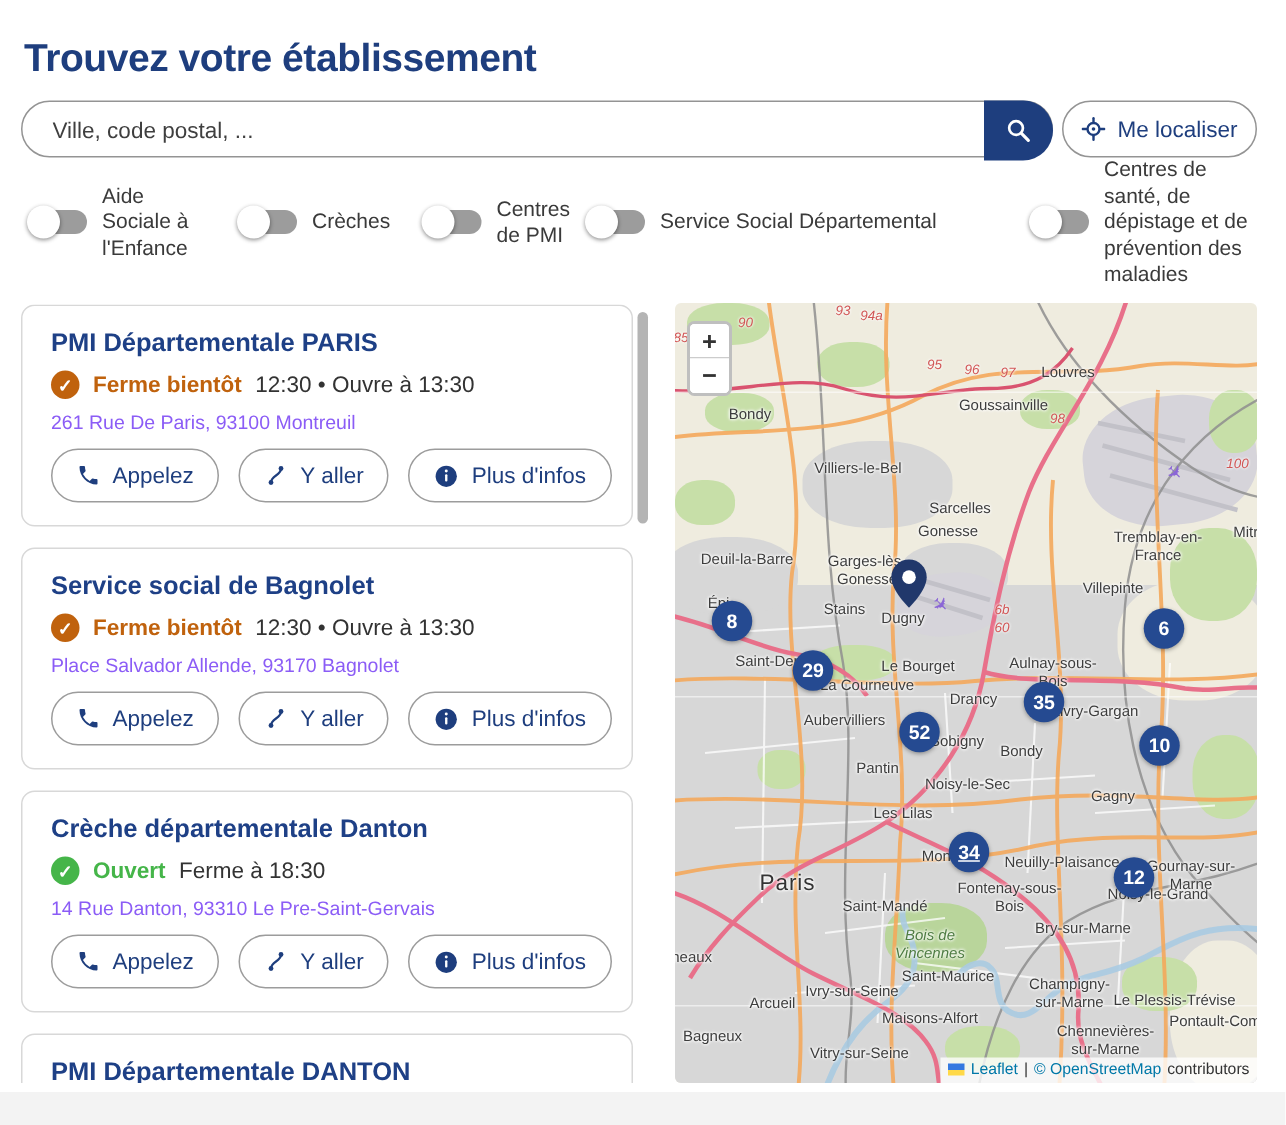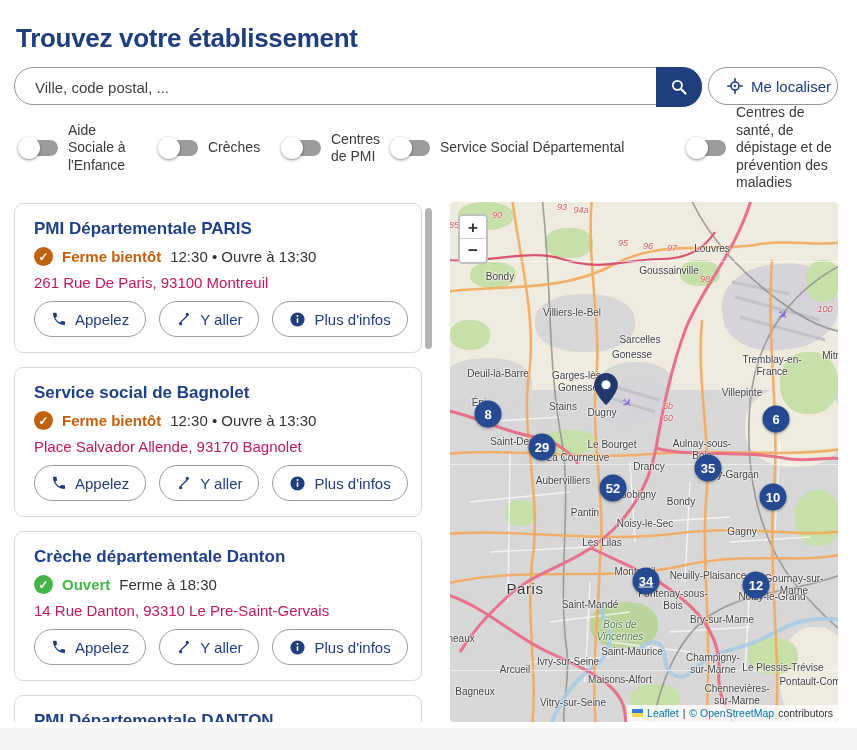--- a/index.html
+++ b/index.html
@@ -14,21 +14,21 @@
   .search-wrap{position:absolute;left:14px;top:67px;width:688px;height:38px;
                border:1px solid #949494;border-radius:20px;background:#fff;box-sizing:border-box}
   .search-input{position:absolute;left:18px;top:1px;width:590px;height:34px;border:none;outline:none;
                 font-size:15px;color:#4c1d95;font-family:inherit;background:transparent}
   .search-input::placeholder{color:#3f3f3f;opacity:1}
   .search-btn{position:absolute;right:-1px;top:-1px;width:46px;height:40px;background:#1e3e7e;
               border:none;border-radius:0 20px 20px 0;display:flex;align-items:center;
               justify-content:center;cursor:pointer}
   .locate-btn{position:absolute;left:708px;top:67px;width:130px;height:38px;border:1px solid #949494;
               border-radius:20px;background:#fff;color:#1e3e7e;font-size:15px;display:flex;
-              align-items:center;justify-content:flex-end;gap:8px;font-family:inherit;cursor:pointer;
+              align-items:center;justify-content:center;gap:8px;font-family:inherit;cursor:pointer;
               box-sizing:border-box}
 
   
   #filters{position:absolute;left:20px;top:114px;height:68px;display:flex;align-items:center}
   .f-item{display:flex;align-items:center;box-sizing:border-box}
   .f-item:nth-child(1){width:140px}
   .f-item:nth-child(2){width:123px}
   .f-item:nth-child(3){width:109px}
   .f-item:nth-child(4){width:296px}
   .f-item:nth-child(5){width:150px}
@@ -48,21 +48,21 @@
   .card-title{font-size:17px;font-weight:bold;color:#1e4086;margin:3px 0 8px;cursor:pointer}
   .status-row{display:flex;align-items:center;gap:9px;margin-bottom:8px;font-size:15px}
   .badge{width:19px;height:19px;border-radius:50%;color:#fff;font-size:12px;font-weight:bold;
          display:flex;align-items:center;justify-content:center;flex:none}
   .badge.closing{background:#c0620d}
   .badge.open{background:#45b549}
   .status-text{font-weight:bold}
   .status-text.closing{color:#c0620d}
   .status-text.open{color:#45b549}
   .hours{color:#333}
-  .addr{font-size:15px;color:#be185d;margin-bottom:10px}
+  .addr{font-size:13px;color:#8b5cf6;margin-bottom:10px}
   .btn-row{display:flex;gap:13px}
   .pill-btn{display:inline-flex;align-items:center;gap:8px;height:36px;padding:0 16px;
             border:1px solid #9c9c9c;border-radius:18px;background:#fff;color:#1e3e7e;
             font-size:15px;font-family:inherit;cursor:pointer;white-space:nowrap}
   .pill-btn .ic{display:inline-flex;align-items:center}
 
   #scroll-thumb{position:absolute;left:425px;top:208px;width:7px;height:141px;border-radius:4px;
                 background:#b4b4b4;cursor:pointer}
 
   
@@ -432,24 +432,24 @@
       <div class="road-num" style="left: 375px; top: 107px;">100</div>
       <div class="road-num" style="left: 218px; top: 204px;">6b</div>
       <div class="road-num" style="left: 218px; top: 216px;">60</div>
       <div class="plane" style="left: 333px; top: 113px;">✈</div>
       <div class="plane" style="left: 177px; top: 201px;">✈</div>
     </div>
   <div id="map-clusters">
       <div class="cluster" style="left: 38px; top: 212px;">8</div>
       <div class="cluster" style="left: 92px; top: 245px;">29</div>
       <div class="cluster" style="left: 163px; top: 286px;">52</div>
-      <div class="cluster" style="left: 258px; top: 266px;">35</div>
+      <div class="cluster" style="left: 246px; top: 266px;">35</div>
       <div class="cluster" style="left: 326px; top: 217px;">6</div>
       <div class="cluster" style="left: 323px; top: 295px;">10</div>
-      <div class="cluster" style="left: 196px; top: 379px; text-decoration: underline;">34</div>
+      <div class="cluster" style="left: 196px; top: 366px; text-decoration: underline;">34</div>
       <div class="cluster" style="left: 306px; top: 383px;">12</div>
     </div>
 
   <span class="pin">
     <svg width="28" height="34" viewBox="0 0 28 36">
       <path d="M14 1C7 1 1.5 6.5 1.5 13.5 1.5 23 14 35 14 35s12.5-12 12.5-21.5C26.5 6.5 21 1 14 1z" fill="#21386b"></path>
       <circle cx="14" cy="13.5" r="4.8" fill="#fff"></circle>
     </svg>
   </span>
 

